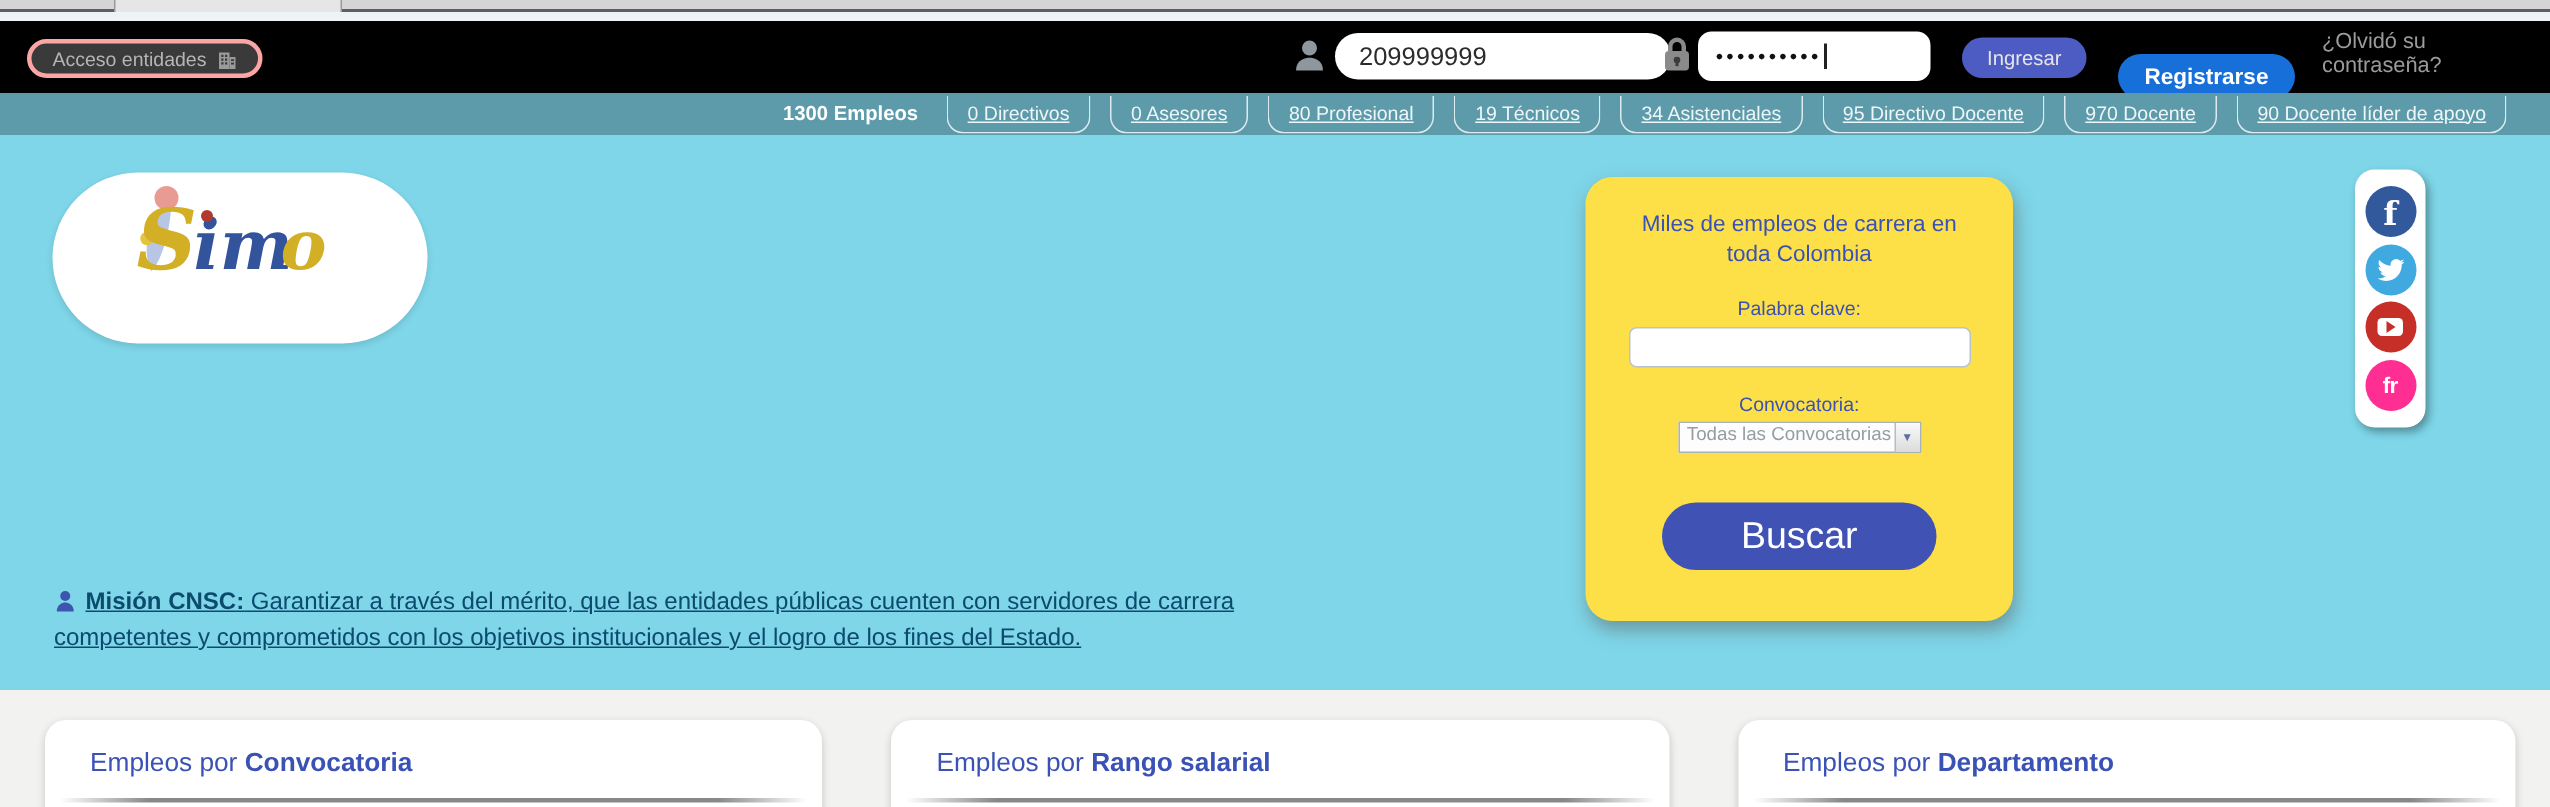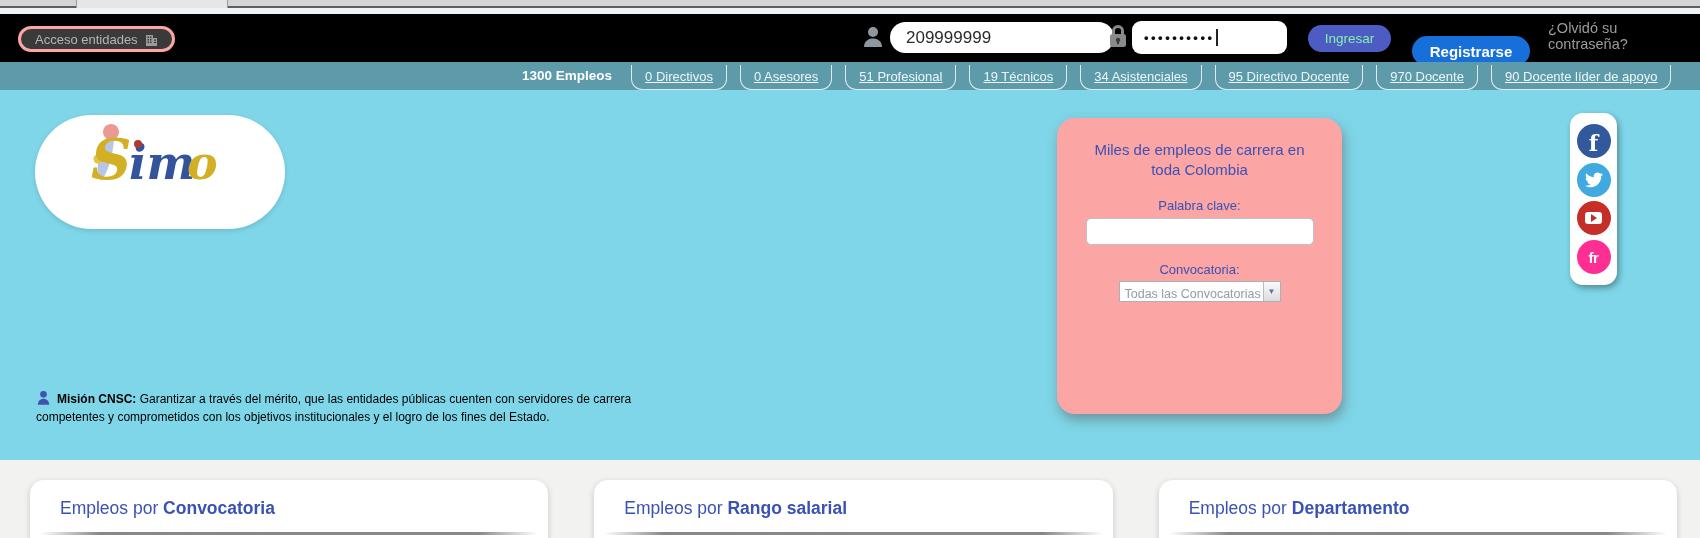--- a/index.html
+++ b/index.html
@@ -18,70 +18,70 @@
                 background:#3a3a3a; border:3px solid #fca5a5; border-radius:14px; color:#b5b5b5; font-size:13px; cursor:pointer; }
   .user-ico { position:absolute; left:862px; top:11px; }
   .username { position:absolute; left:890px; top:8px; width:224px; height:31px; border:none; border-radius:16px;
               background:#fff; font-size:17px; color:#2b2b2b; padding:0 0 0 16px; outline:none; font-family:"Liberation Sans",sans-serif; }
   .lock-ico { position:absolute; left:1108px; top:10px; }
   .password { position:absolute; left:1132px; top:7px; width:155px; height:33px; border-radius:9px; background:#fff;
               display:flex; align-items:center; padding-left:12px; }
   .pwd-dots { font-size:13px; letter-spacing:2.5px; color:#111; font-weight:bold; line-height:1; }
   .caret { display:inline-block; width:0; height:17px; border-left:2px solid #222; margin-left:1px; }
   .btn-login { position:absolute; left:1308px; top:11px; width:83px; height:27px; border:none; border-radius:14px;
-               background:#4d5cc2; color:#86efac; font-size:13.5px; cursor:pointer; font-family:"Liberation Sans",sans-serif; }
+               background:#4d5cc2; color:#e5e5e5; font-size:13.5px; cursor:pointer; font-family:"Liberation Sans",sans-serif; }
   .btn-register { position:absolute; left:1412px; top:22px; width:118px; height:30px; border:none; border-radius:15px;
                   background:#176fd9; color:#fff; font-size:15px; font-weight:bold; cursor:pointer; font-family:"Liberation Sans",sans-serif; }
   .forgot { position:absolute; left:1548px; top:6px; color:#9b9b9b; font-size:14.5px; cursor:pointer; text-decoration:none; }
 
   
   .tabbar { position:absolute; left:0; top:62px; width:100%; height:28px; background:#5d9bab; }
-  .tabs { position:absolute; left:522px; top:0; height:28px; display:flex; gap:13px; align-items:flex-end; white-space:nowrap; }
+  .tabs { position:absolute; left:522px; top:0; height:28px; display:flex; gap:13px; align-items:center; white-space:nowrap; }
   .tab-active { line-height:28px; color:#fff; font-weight:bold; font-size:13.5px; margin-right:6px; cursor:pointer; }
   .tab { height:25px; line-height:23px; padding:0 13px; color:#edf6f8; font-size:13px; cursor:pointer;
          border:1px solid rgba(255,255,255,.8); border-top:none; border-radius:0 0 11px 11px;text-decoration:underline; }
 
   
   .hero { position:absolute; left:0; top:90px; width:100%; height:370px; background:#7ed6e8; }
 
   .logo-pill { position:absolute; left:35px; top:25px; width:250px; height:114px; background:#fff; border-radius:57px;
                box-shadow:0 2px 5px rgba(0,0,0,.12); text-align:center; cursor:pointer; }
   .logo-sub { font-size:9.5px; color:#8d8d85; line-height:1.4; }
   .logo-sub span { display:block; }
 
-  .search-card { position:absolute; left:1057px; top:28px; width:285px; height:296px; background:#fca5a5; border-radius:18px;
+  .search-card { position:absolute; left:1057px; top:28px; width:285px; height:296px; background:#fde047; border-radius:18px;
                  box-shadow:2px 6px 12px rgba(90,90,90,.5); text-align:center; }
   .sc-title { margin-top:22px; color:#3a51b5; font-size:15px; line-height:1.35; }
   .sc-title span { display:block; }
   .sc-label { margin-top:17px; color:#3a51b5; font-size:13px; }
   .sc-input { margin-top:5px; width:228px; height:27px; border:1px solid #b9c3cc; border-radius:5px; outline:none;
               font-size:13px; padding:0 8px; font-family:"Liberation Sans",sans-serif; }
   .sc-select { margin:4px auto 0; width:162px; height:21px; border:1px solid #a9b1b8; background:#fdfdfd;
-               display:flex; align-items:flex-end; cursor:default; }
+               display:flex; align-items:flex-start; cursor:default; }
   .sc-select-text { flex:1; text-align:left; padding-left:5px; font-size:12.5px; color:#949ca4;
                     overflow:hidden; white-space:nowrap; }
   .sc-arrow { width:17px; height:19px; background:linear-gradient(#fafafa,#dcdcdc); border-left:1px solid #b5bdc4;
               display:flex; align-items:center; justify-content:center; font-size:8px; color:#5f719f; }
   .btn-buscar { margin-top:33px; width:183px; height:45px; border:none; border-radius:23px; background:#4053b4;
                 color:#fff; font-size:25px; cursor:pointer; font-family:"Liberation Sans",sans-serif; }
 
   .social { position:absolute; left:1570px; top:23px; width:47px; height:172px; background:#fff; border-radius:13px;
             box-shadow:2px 3px 6px rgba(0,0,0,.35); display:flex; flex-direction:column; align-items:center;
             justify-content:space-evenly; padding:6px 0; }
   .soc { width:34px; height:34px; border-radius:50%; display:flex; align-items:center; justify-content:center; cursor:pointer; }
   .soc-fb { background:#33599d; }
   .soc-tw { background:#3fa9e0; }
   .soc-yt { background:#c62f28; }
   .soc-fr { background:#ff2e92; }
   .fb-f { color:#fff; font-family:"DejaVu Serif",serif; font-weight:bold; font-size:22px; line-height:1; margin-top:5px; }
   .yt-box { width:17px; height:12px; background:#fff; border-radius:3px; display:flex; align-items:center; justify-content:center; }
   .yt-tri { width:0; height:0; border-left:6px solid #c62f28; border-top:4px solid transparent; border-bottom:4px solid transparent; margin-left:1px; }
   .fr-t { color:#fff; font-weight:bold; font-size:15px; letter-spacing:-0.5px; }
 
-  .mission { position:absolute; left:36px; top:300px; width:880px; color:#000000; font-size:12px; line-height:1.5; }
+  .mission { position:absolute; left:36px; top:300px; width:880px; color:#0c4a6e; font-size:16px; line-height:1.5;text-decoration:underline; }
   .mission b { font-weight:bold; }
   .mission .block { display:block; }
   .mission svg { vertical-align:-3px; margin-right:6px; }
 
   
   .stats { position:absolute; left:0; top:460px; width:100%; height:78px; background:#f2f2f1;padding-left:36px; }
   .cards { position:absolute; left:30px; right:23px; top:20px; display:flex; gap:46px; }
   .card { flex:1; height:90px; background:#fff; border-radius:14px 14px 0 0; box-shadow:0 2px 6px rgba(0,0,0,.18); }
   .card-title { margin:18px 0 0 30px; font-size:17.5px; color:#3a51b5; }
   .card-title b { font-weight:bold; }
@@ -136,21 +136,21 @@
     <button class="btn-login">Ingresar</button>
     <button class="btn-register">Registrarse</button>
     <a class="forgot">¿Olvidó su contraseña?</a>
   </div>
 
   <nav class="tabbar">
     <div class="tabs">
       <span class="tab-active">1300 Empleos</span>
       <span class="tab">0 Directivos</span>
       <span class="tab">0 Asesores</span>
-      <span class="tab">51 Profesional</span>
+      <span class="tab">80 Profesional</span>
       <span class="tab">19 Técnicos</span>
       <span class="tab">34 Asistenciales</span>
       <span class="tab">95 Directivo Docente</span>
       <span class="tab">970 Docente</span>
       <span class="tab">90 Docente líder de apoyo</span>
     </div>
   </nav>
 
   <section class="hero">
 
@@ -171,20 +171,21 @@
         <span>Miles de empleos de carrera en</span>
         <span>toda Colombia</span>
       </div>
       <div class="sc-label">Palabra clave:</div>
       <input class="sc-input" type="text" value="" style="">
       <div class="sc-label">Convocatoria:</div>
       <div class="sc-select">
         <span class="sc-select-text">Todas las Convocatorias</span>
         <span class="sc-arrow">▼</span>
       </div>
+      <button class="btn-buscar">Buscar</button>
     </div>
 
     <div class="social">
       <div class="soc soc-fb">
           <span class="fb-f">f</span>
         </div>
       <div class="soc soc-tw">
         <svg width="18" height="18" viewBox="0 0 24 24">
           <path fill="#fff" d="M23.953 4.57a10 10 0 01-2.825.775 4.958 4.958 0 002.163-2.723c-.951.555-2.005.959-3.127 1.184a4.92 4.92 0 00-8.384 4.482C7.69 8.095 4.067 6.13 1.64 3.162a4.822 4.822 0 00-.666 2.475c0 1.71.87 3.213 2.188 4.096a4.904 4.904 0 01-2.228-.616v.06a4.923 4.923 0 003.946 4.827 4.996 4.996 0 01-2.212.085 4.936 4.936 0 004.604 3.417A9.867 9.867 0 010 19.54a13.995 13.995 0 007.557 2.209c9.053 0 13.998-7.496 13.998-13.985 0-.21 0-.42-.015-.63A9.935 9.935 0 0024 4.59z"></path>
         </svg>

